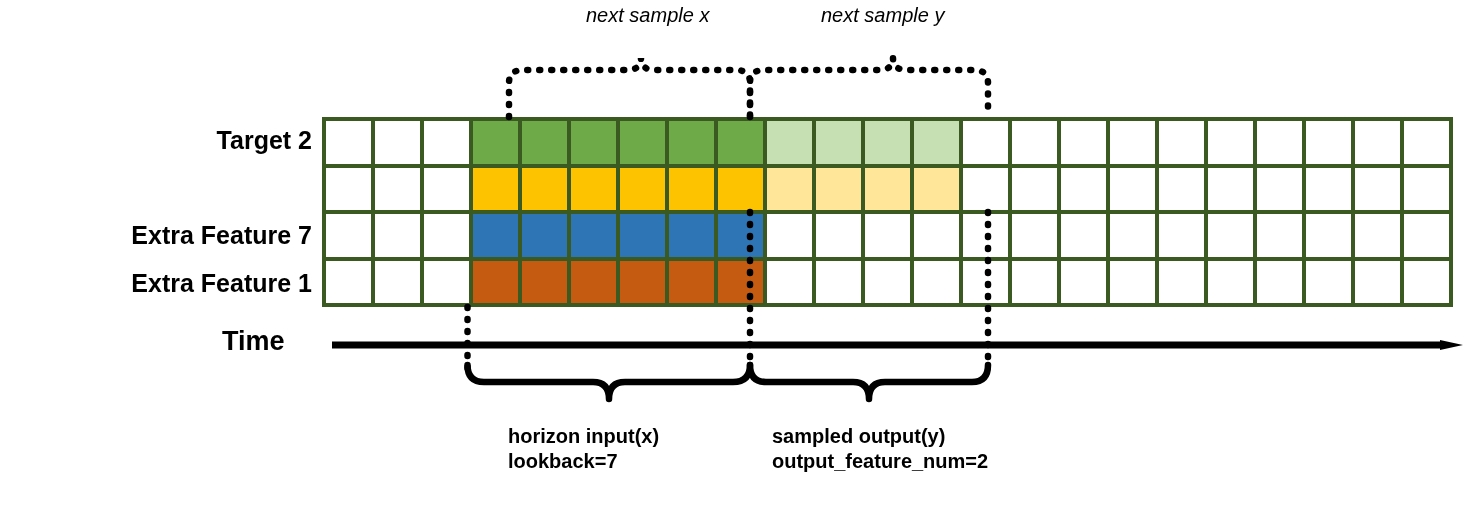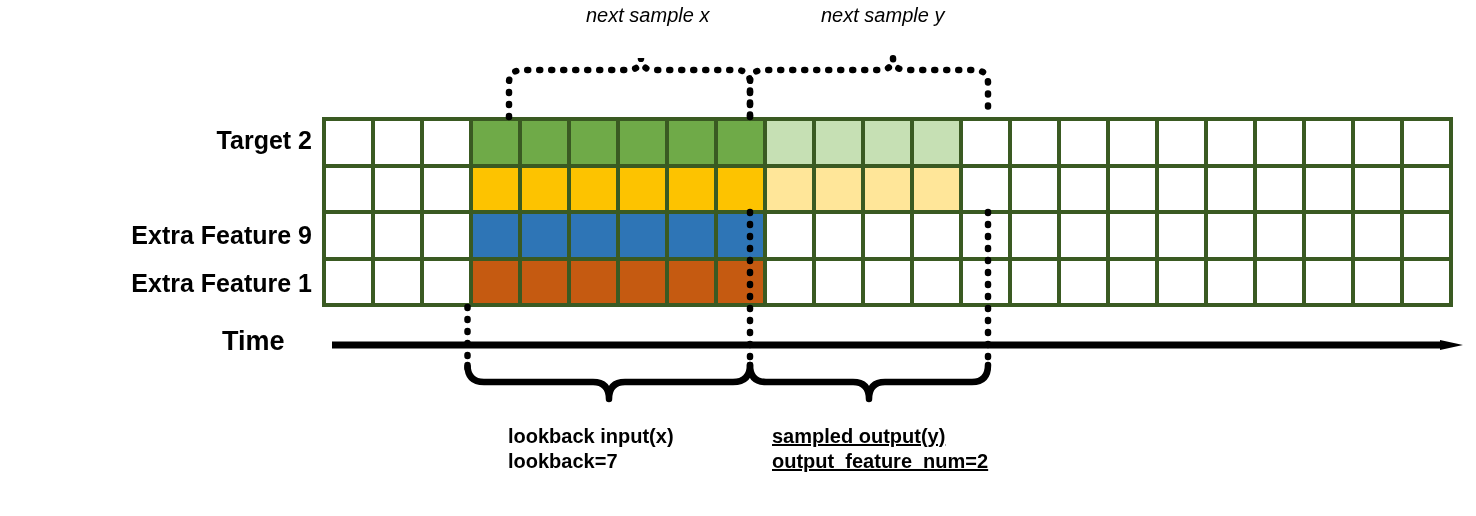--- a/index.html
+++ b/index.html
@@ -36,35 +36,35 @@
   #axis{position:absolute;left:332px;top:340px;width:1131px;height:10px;}
 
   
   .ovl{position:absolute;left:0;top:0;width:1476px;height:516px;
        pointer-events:none;overflow:visible;}
 
   
   .cap{position:absolute;font-size:20px;font-weight:600;line-height:25px;
        white-space:nowrap;}
   #cap-in{left:508px;top:424px;}
-  #cap-out{left:772px;top:424px;text-decoration:underline;}
+  #cap-out{left:772px;top:424px;}
   .cap div{white-space:nowrap;}
 </style>
 </head>
 <body>
 
 <div id="stage">
 
 
   <div class="ann-top" id="ann-x">next sample x</div>
   <div class="ann-top" id="ann-y">next sample y</div>
 
   <div class="rowlabels">
     <div class="rowlabel" style="top:0px">Target 2</div>
-    <div class="rowlabel" style="top:95px">Extra Feature 9</div>
+    <div class="rowlabel" style="top:95px">Extra Feature 7</div>
     <div class="rowlabel" style="top:142.5px">Extra Feature 1</div>
   </div>
 
   <div id="grid">
       <div class="cell" style="background: rgb(255, 255, 255);"></div>
       <div class="cell" style="background: rgb(255, 255, 255);"></div>
       <div class="cell" style="background: rgb(255, 255, 255);"></div>
       <div class="cell" style="background: rgb(111, 170, 72);"></div>
       <div class="cell" style="background: rgb(111, 170, 72);"></div>
       <div class="cell" style="background: rgb(111, 170, 72);"></div>
@@ -175,21 +175,21 @@
     <line x1="750" y1="212" x2="750" y2="368" stroke="#000" stroke-width="6.5" stroke-linecap="round" stroke-dasharray="1 11"></line>
     <line x1="988" y1="212" x2="988" y2="368" stroke="#000" stroke-width="6.5" stroke-linecap="round" stroke-dasharray="1 11"></line>
   </svg>
 
   <svg class="ovl">
     <path d="M 467.5,365 Q 467.5,382 484,382 L 593,382 Q 609,382 609,399 Q 609,382 625,382 L 733,382 Q 750,382 750,365" fill="none" stroke="#000" stroke-width="6.5" stroke-linecap="round" stroke-linejoin="round"></path>
     <path d="M 750,365 Q 750,382 766,382 L 853,382 Q 869,382 869,399 Q 869,382 885,382 L 972,382 Q 988,382 988,365" fill="none" stroke="#000" stroke-width="6.5" stroke-linecap="round" stroke-linejoin="round"></path>
   </svg>
 
   <div class="cap" id="cap-in">
-    <div>lookback input(x)</div>
+    <div>horizon input(x)</div>
     <div>lookback=7</div>
   </div>
 
   <div class="cap" id="cap-out">
     <div>sampled output(y)</div>
     <div>output_feature_num=2</div>
   </div>
 
 </div>
 

